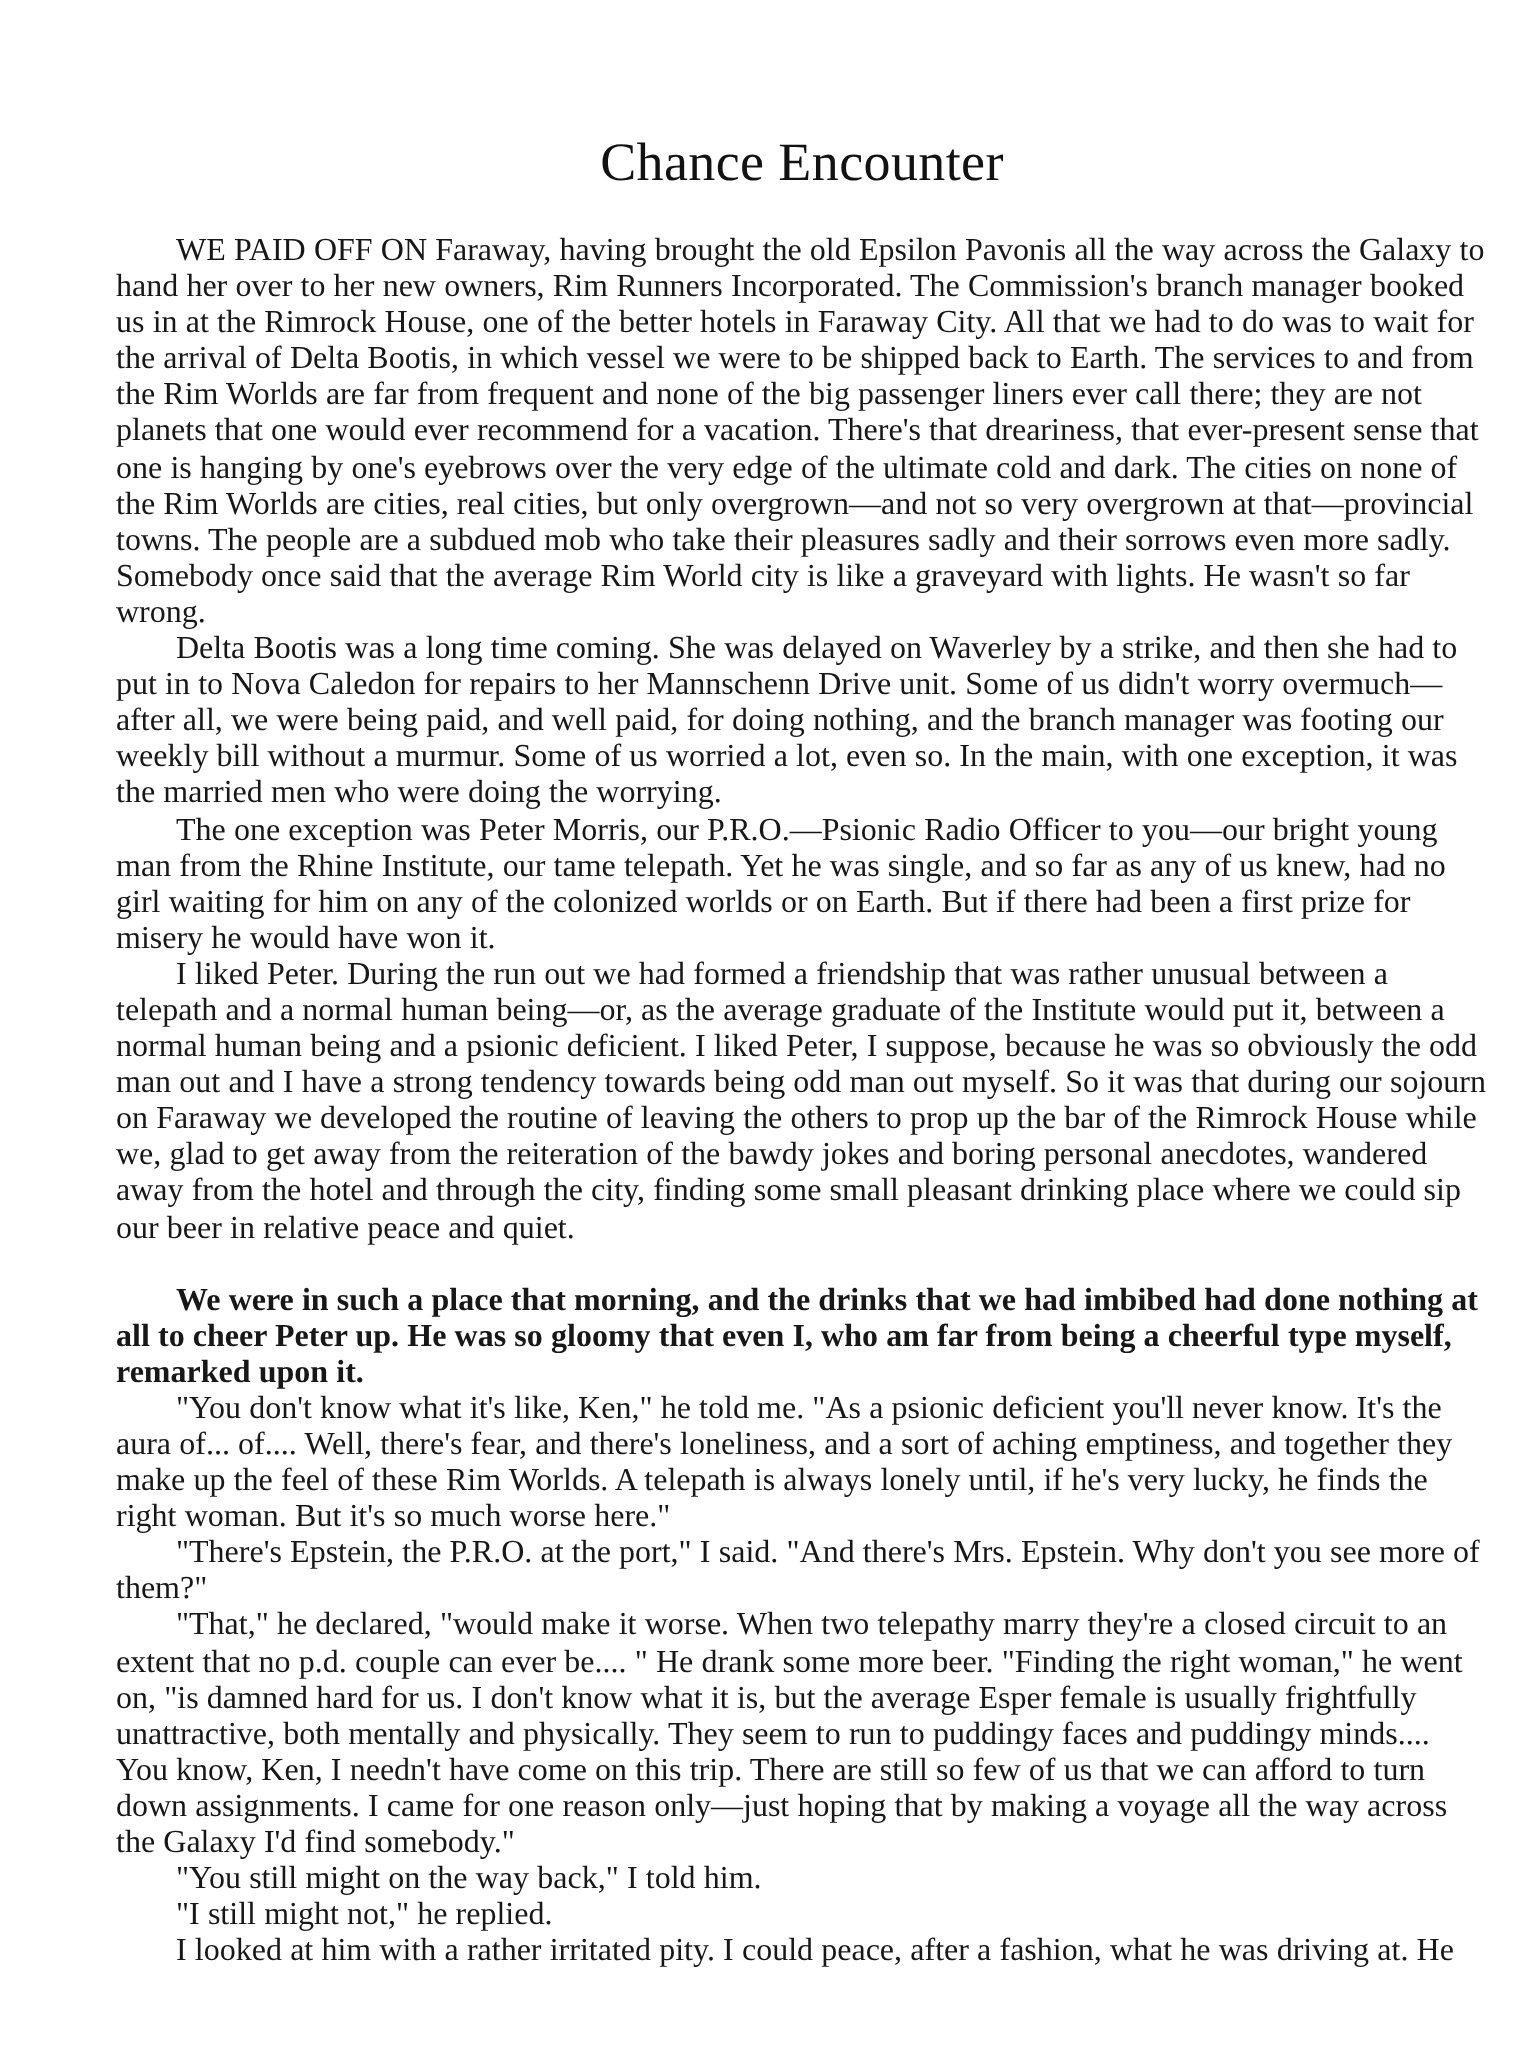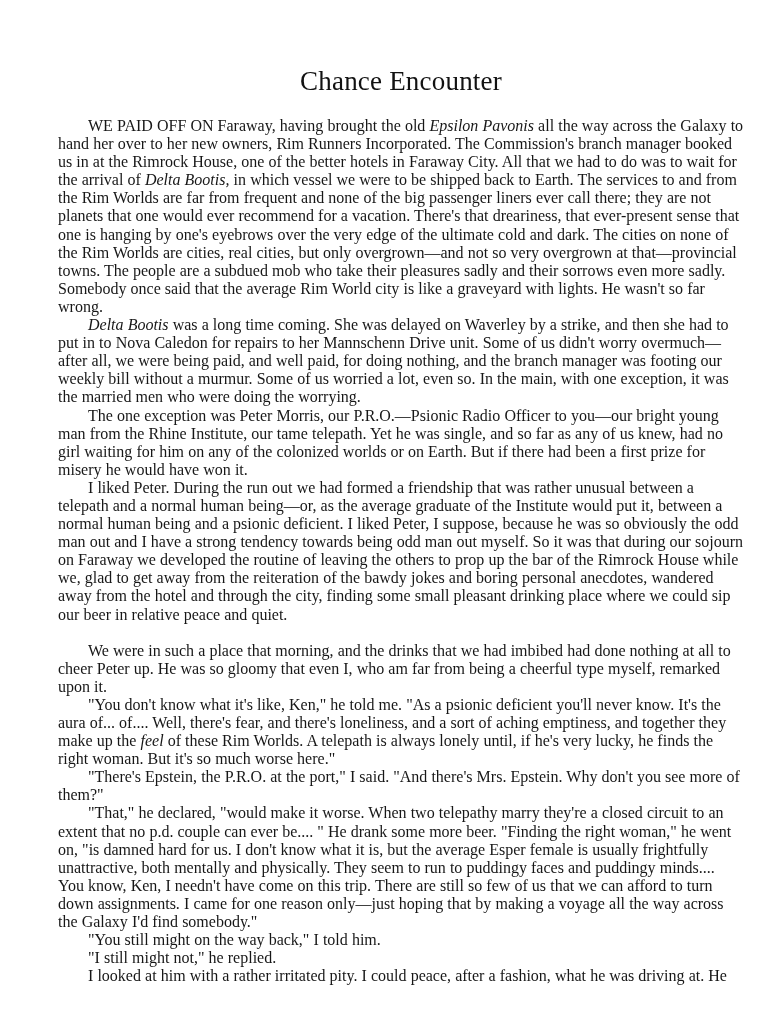--- a/index.html
+++ b/index.html
@@ -33,25 +33,25 @@
   .para {
     font-size: 16px;
     line-height: 18.1px;
     text-indent: 30px;
     text-align: left;
     margin: 0;
     color: #171717;
     word-spacing: 0.1px;
   }
   .para .italic {
-    font-style: italic;
     text-align: center;
   }
   .section-start {
     margin-top: 18px;
+    font-weight: bold;
   }
 </style>
 </head>
 <body>
 
 <div class="page">
   <h1 class="doc-title">Chance Encounter</h1>
 
   <p class="para"><span>WE PAID OFF ON Faraway, having brought the old </span><span class="italic">Epsilon Pavonis</span><span> all the way across the Galaxy to hand her over to her new owners, Rim Runners Incorporated. The Commission's branch manager booked us in at the Rimrock House, one of the better hotels in Faraway City. All that we had to do was to wait for the arrival of </span><span class="italic">Delta Bootis,</span><span> in which vessel we were to be shipped back to Earth. The services to and from the Rim Worlds are far from frequent and none of the big passenger liners ever call there; they are not planets that one would ever recommend for a vacation. There's that dreariness, that ever-present sense that one is hanging by one's eyebrows over the very edge of the ultimate cold and dark. The cities on none of the Rim Worlds are cities, real cities, but only overgrown—and not so very overgrown at that—provincial towns. The people are a subdued mob who take their pleasures sadly and their sorrows even more sadly. Somebody once said that the average Rim World city is like a graveyard with lights. He wasn't so far wrong.</span></p>
 

